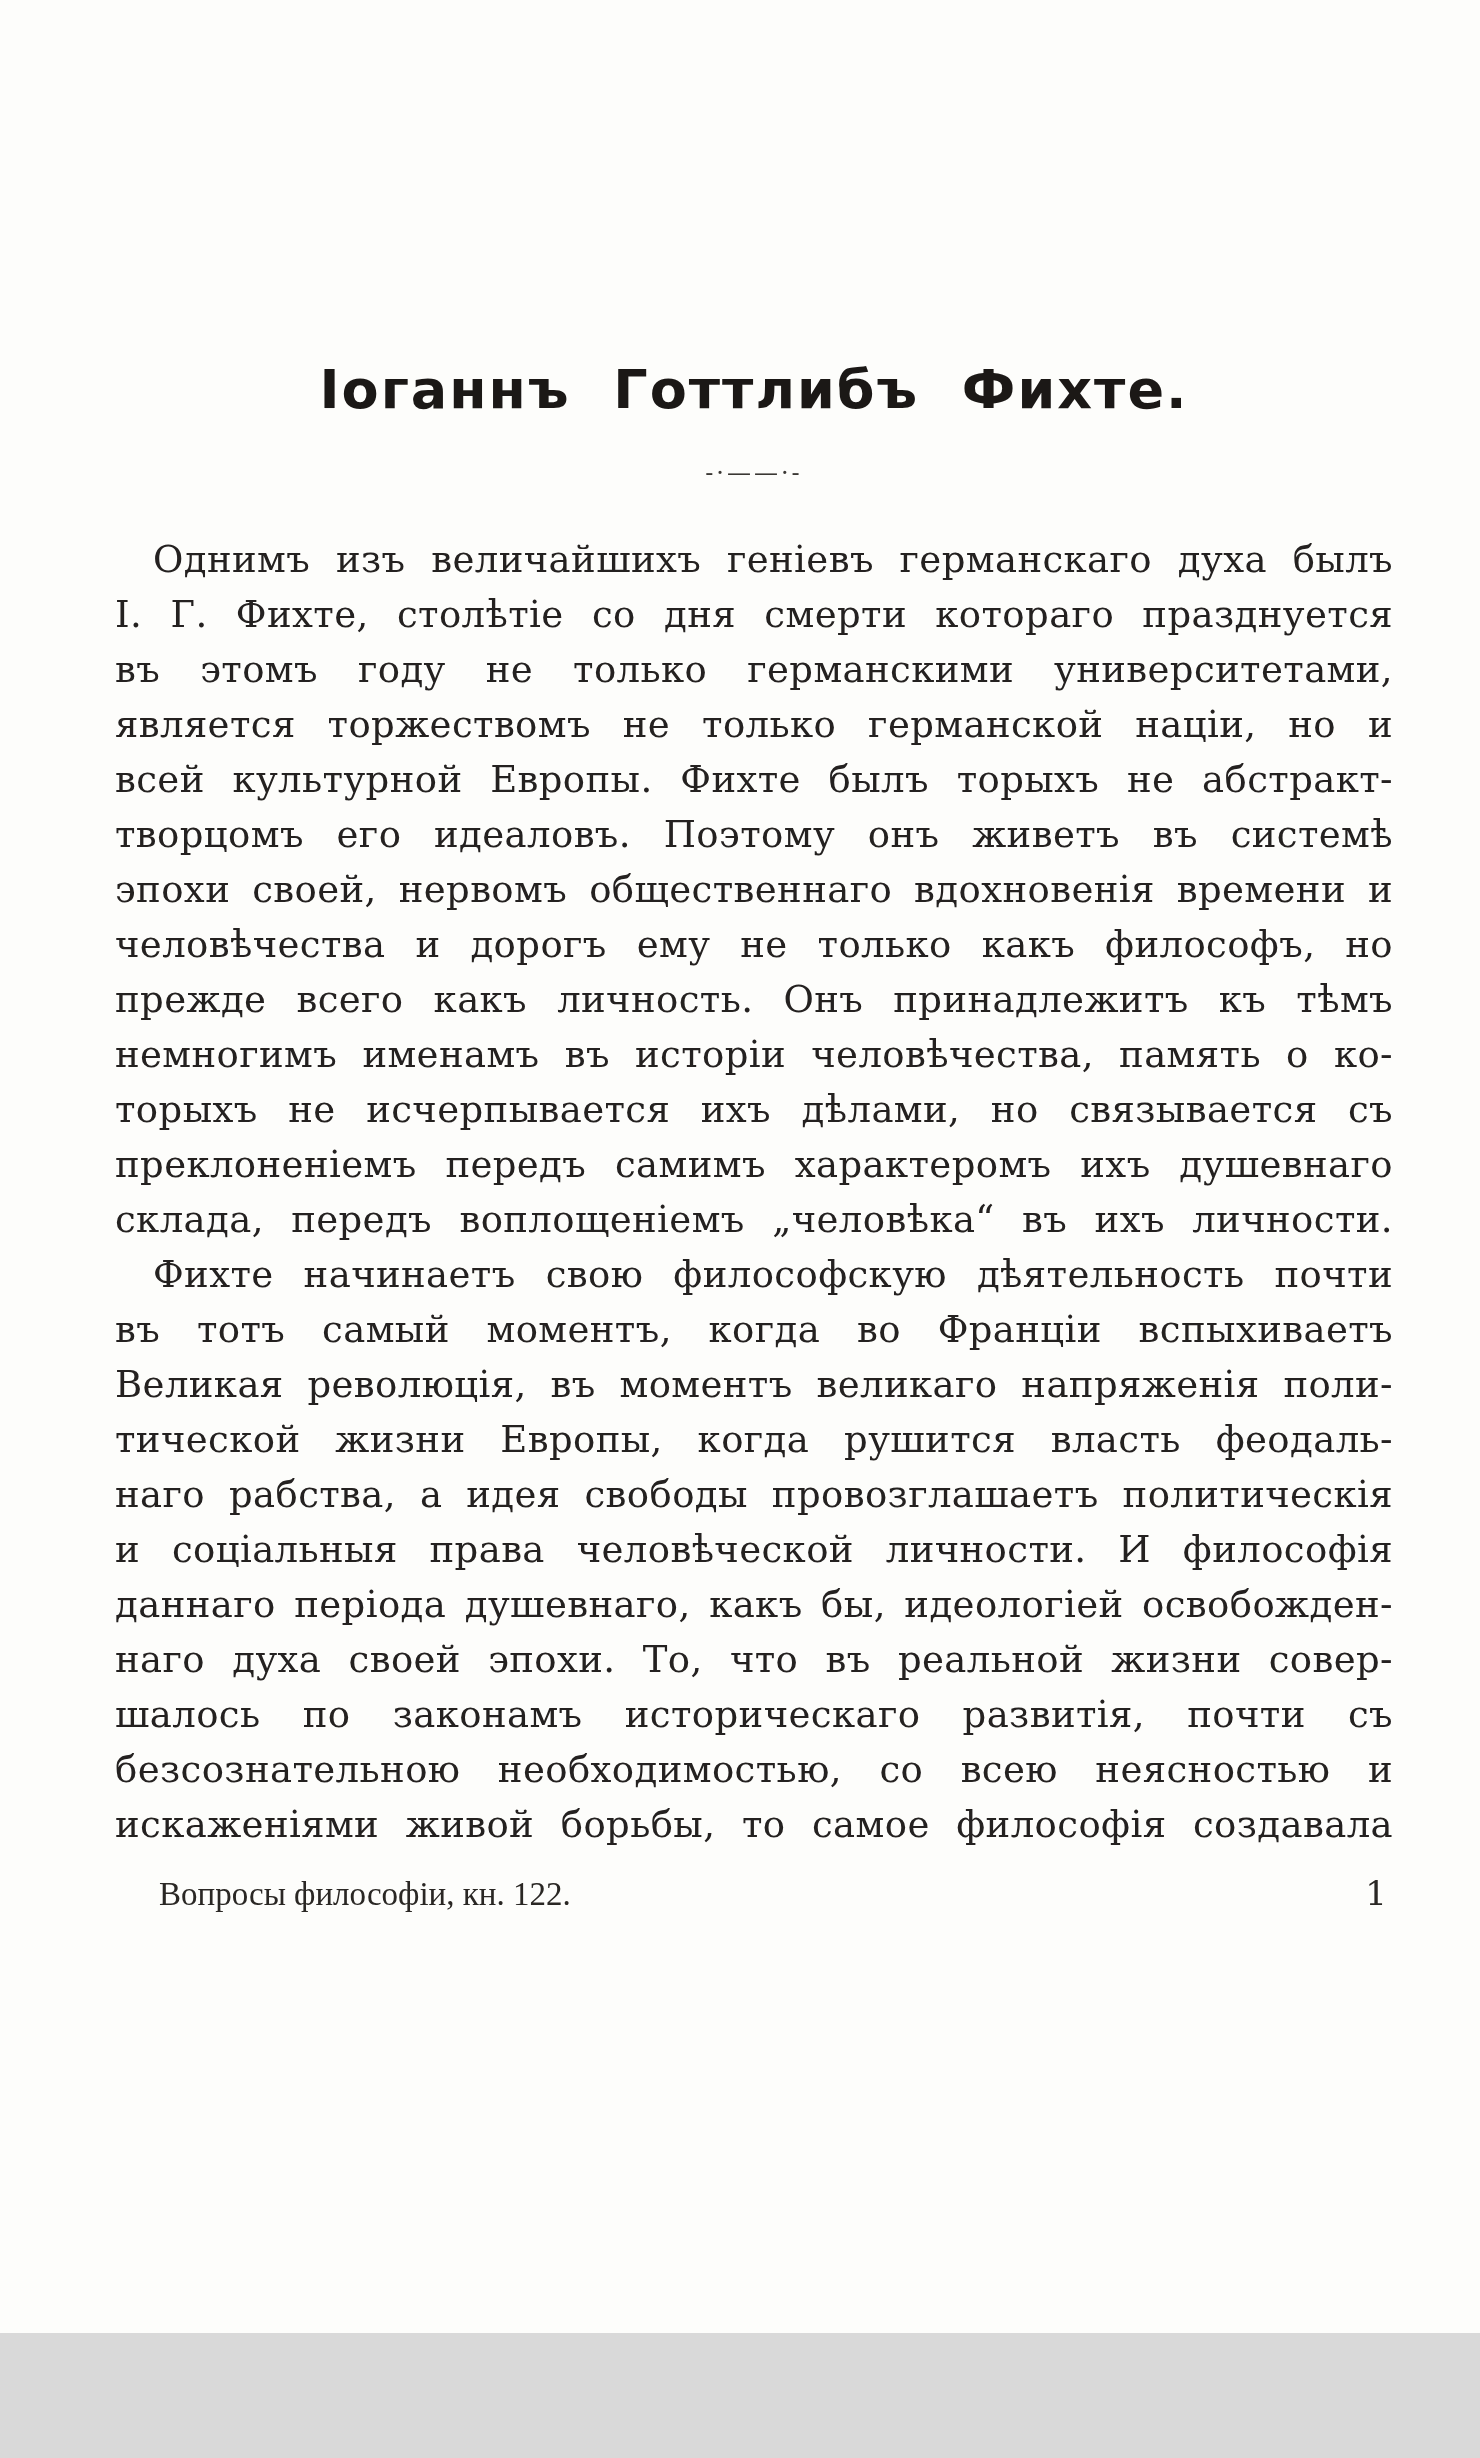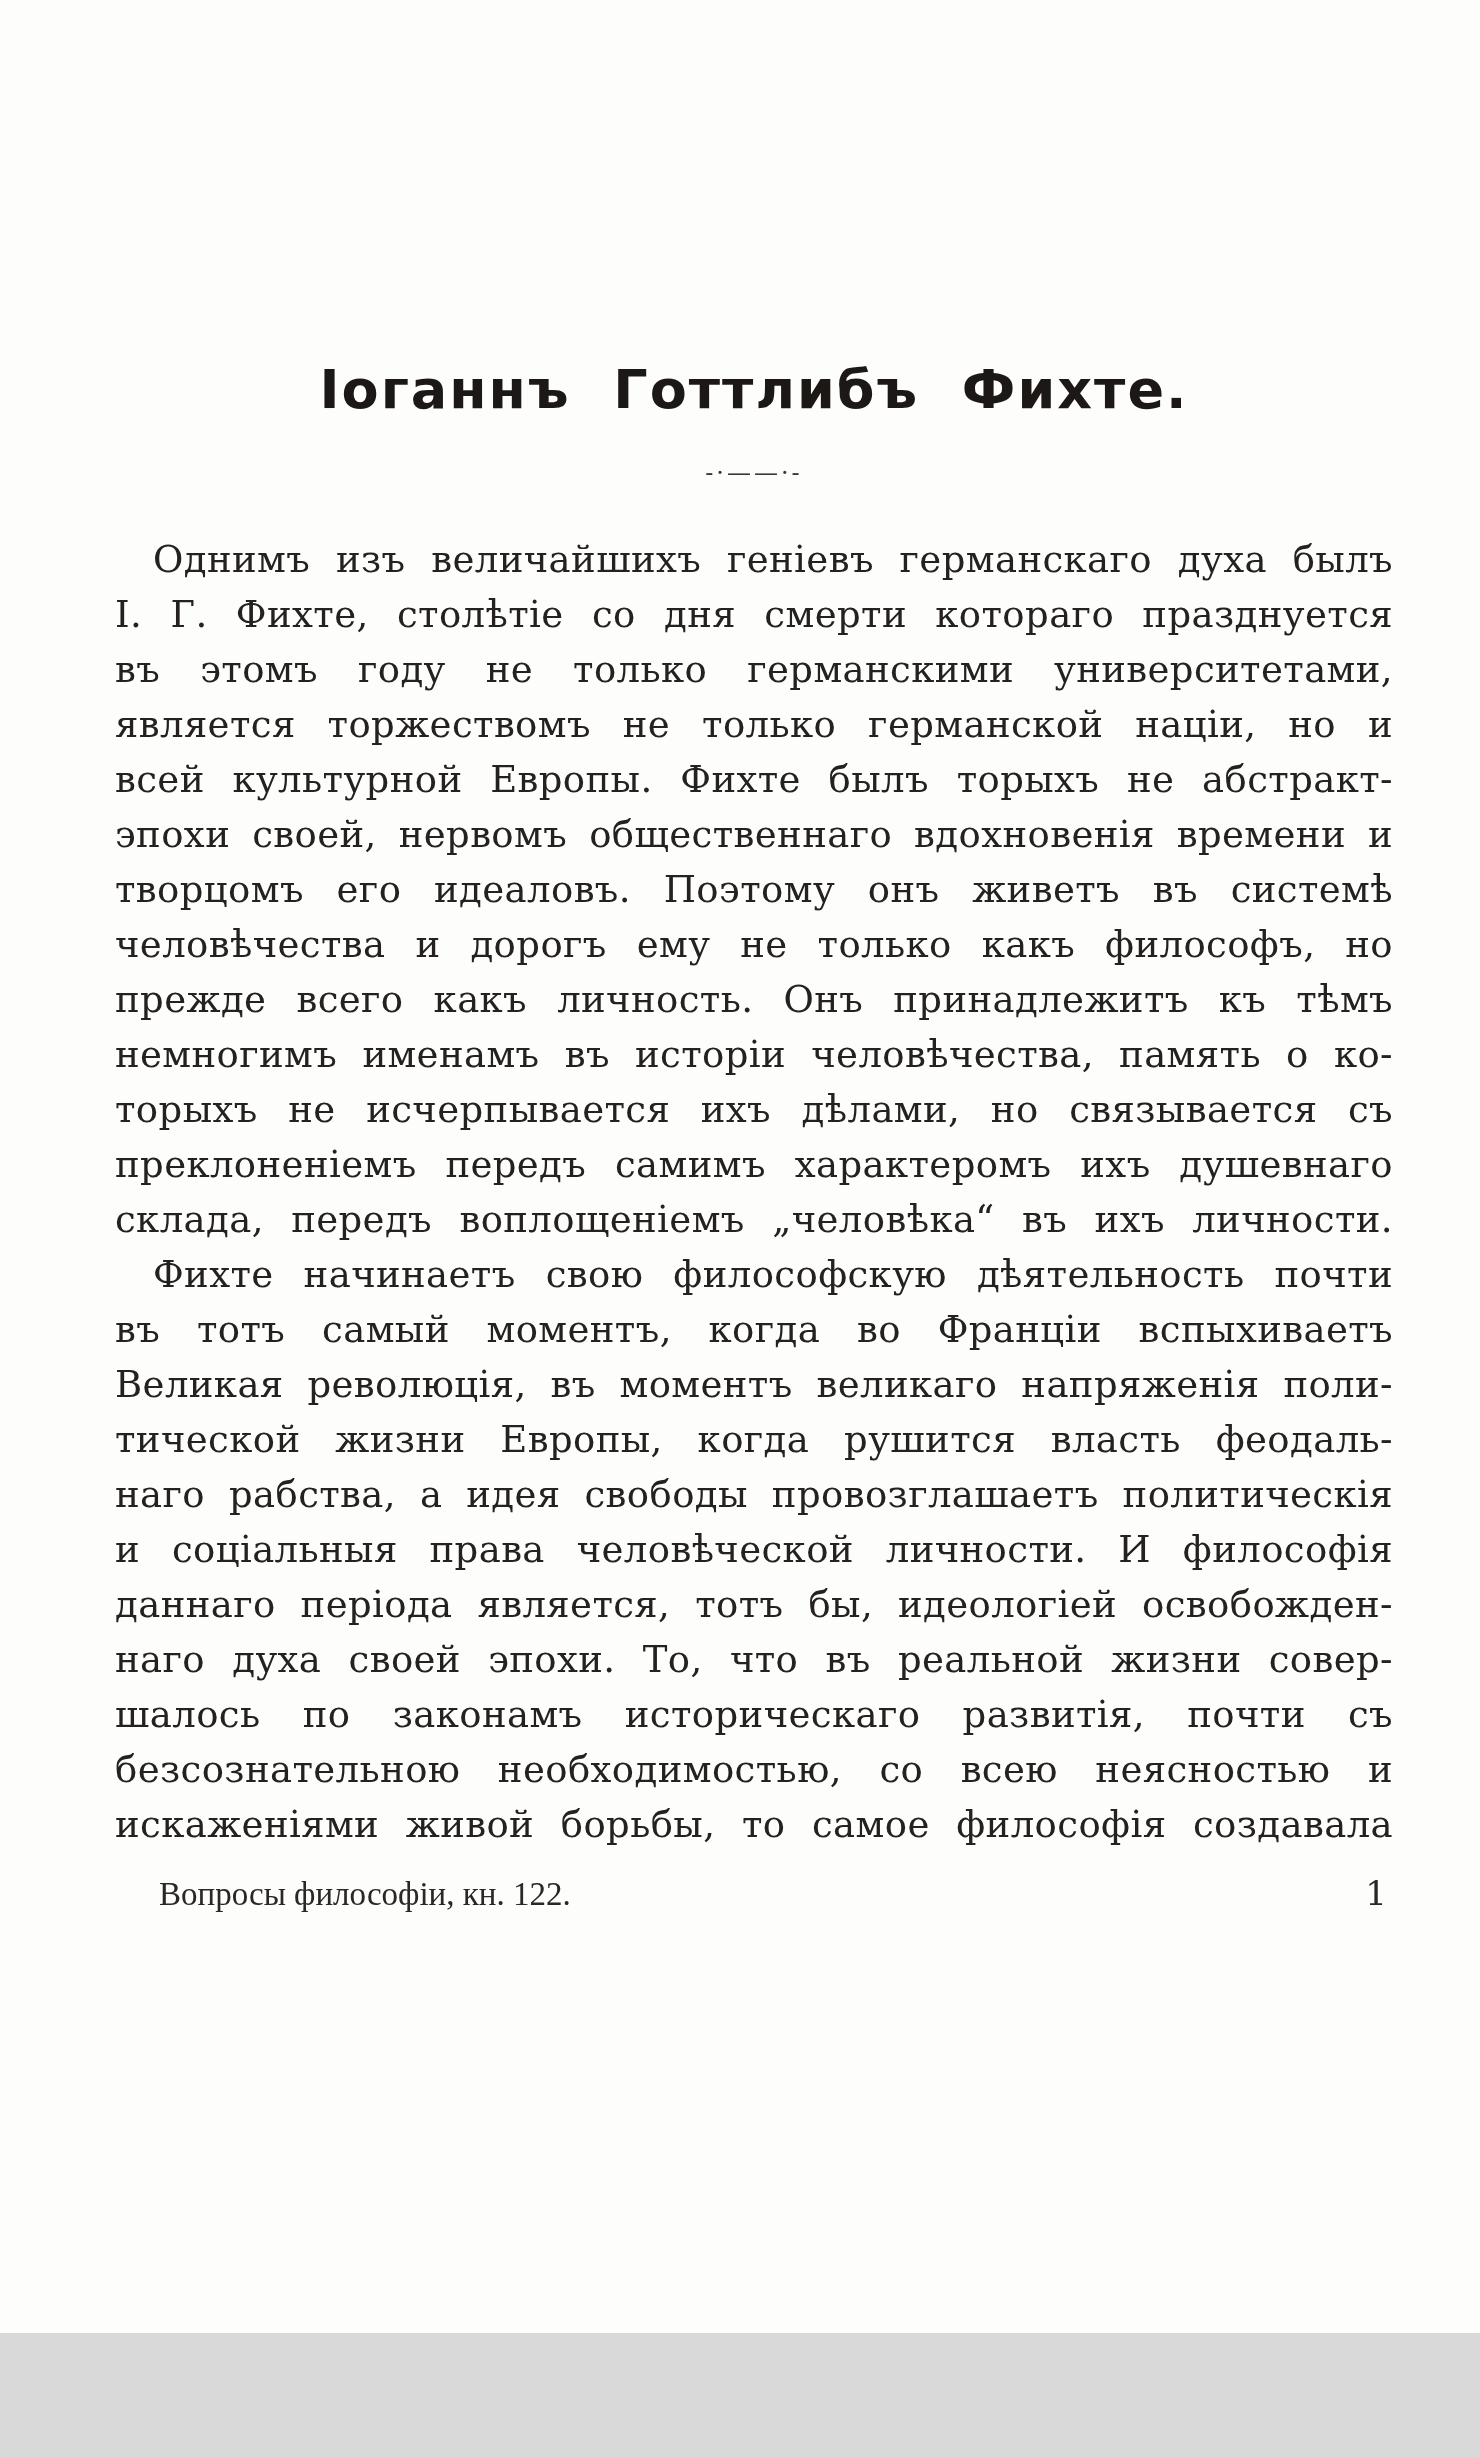--- a/index.html
+++ b/index.html
@@ -88,23 +88,23 @@
 
           <div class="line">І. Г. Фихте, столѣтіе со дня смерти котораго празднуется</div>
 
           <div class="line">въ этомъ году не только германскими университетами,</div>
 
           <div class="line">является торжествомъ не только германской націи, но и</div>
 
           <div class="line">всей культурной Европы. Фихте былъ торыхъ не абстракт-</div>
 
 
+          <div class="line">творцомъ его идеаловъ. Поэтому онъ живетъ въ системѣ</div>
+
           <div class="line">эпохи своей, нервомъ общественнаго вдохновенія времени и</div>
-
-          <div class="line">творцомъ его идеаловъ. Поэтому онъ живетъ въ системѣ</div>
 
           <div class="line">человѣчества и дорогъ ему не только какъ философъ, но</div>
 
           <div class="line">прежде всего какъ личность. Онъ принадлежитъ къ тѣмъ</div>
 
           <div class="line">немногимъ именамъ въ исторіи человѣчества, память о ко-</div>
 
           <div class="line">торыхъ не исчерпывается ихъ дѣлами, но связывается съ</div>
 
           <div class="line">преклоненіемъ передъ самимъ характеромъ ихъ душевнаго</div>
@@ -119,21 +119,21 @@
           <div class="line">въ тотъ самый моментъ, когда во Франціи вспыхиваетъ</div>
 
           <div class="line">Великая революція, въ моментъ великаго напряженія поли-</div>
 
           <div class="line">тической жизни Европы, когда рушится власть феодаль-</div>
 
           <div class="line">наго рабства, а идея свободы провозглашаетъ политическія</div>
 
           <div class="line">и соціальныя права человѣческой личности. И философія</div>
 
-          <div class="line">даннаго періода является, тотъ бы, идеологіей освобожден-</div>
+          <div class="line">даннаго періода душевнаго, какъ бы, идеологіей освобожден-</div>
 
           <div class="line">наго духа своей эпохи. То, что въ реальной жизни совер-</div>
 
           <div class="line">шалось по законамъ историческаго развитія, почти съ</div>
 
           <div class="line">безсознательною необходимостью, со всею неясностью и</div>
 
           <div class="line">искаженіями живой борьбы, то самое философія создавала</div>
 
         </div>

